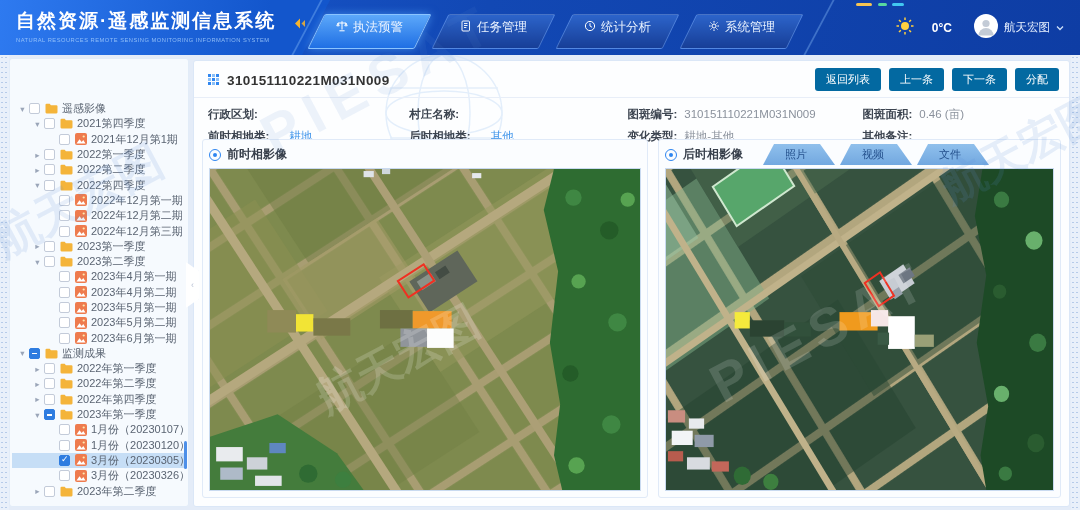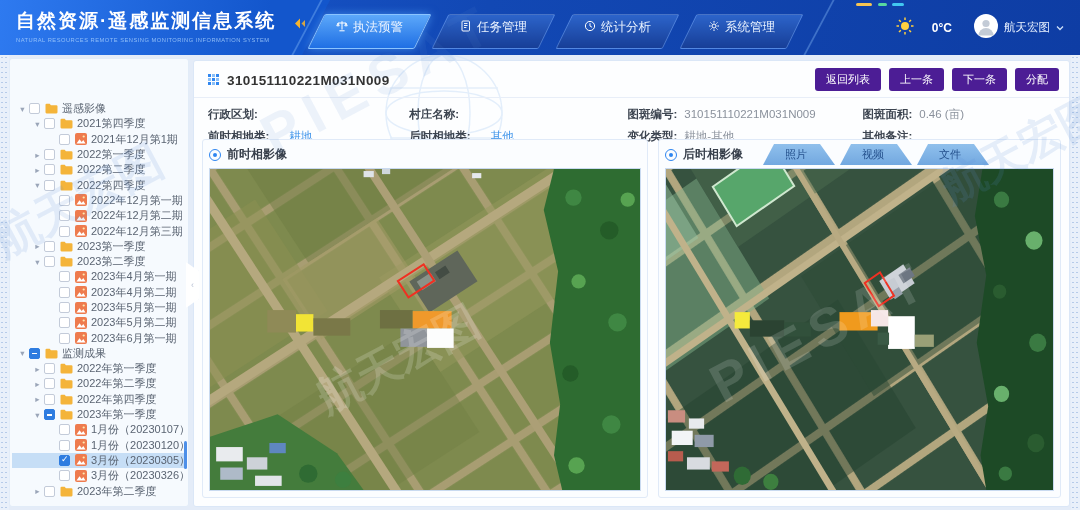--- a/index.html
+++ b/index.html
@@ -47,21 +47,21 @@
   .scroll-thumb{position:absolute;right:1px;top:382px;width:3px;height:28px;border-radius:2px;background:#4d8fe8;}
   .collapse-handle{position:absolute;left:186px;top:262px;width:13px;height:46px;background:#fff;
        clip-path:polygon(0 0,100% 20%,100% 80%,0 100%);z-index:7;display:flex;align-items:center;justify-content:center;
        color:#b9c2d4;font-size:9px;cursor:pointer;box-shadow:1px 0 3px rgba(80,120,180,.2);}
   
   .main{position:absolute;left:193px;top:60px;width:875px;height:445px;background:#fdfeff;border:1px solid #dbe7f7;border-radius:3px;z-index:3;}
   .globe{position:absolute;left:170px;top:-8px;opacity:.55;z-index:0;pointer-events:none;}
   .trow-title{position:absolute;left:14px;top:10px;display:flex;align-items:center;gap:8px;z-index:2;}
   .parcel-title{font-size:13.5px;font-weight:bold;color:#333;letter-spacing:.4px;}
   .btnbar{position:absolute;right:10px;top:7px;display:flex;gap:8px;z-index:2;}
-  .dbtn{background:#4c1d95;color:#fff;border:none;border-radius:3px;font-size:11px;padding:4px 11px;cursor:pointer;font-family:inherit;text-align:right;}
+  .dbtn{background:#0369a1;color:#fff;border:none;border-radius:3px;font-size:11px;padding:4px 11px;cursor:pointer;font-family:inherit;text-align:right;}
   .divider{position:absolute;left:0;right:0;top:36px;border-top:1px solid #e8eef8;}
   .fields{position:absolute;left:14px;right:22px;top:42px;height:44px;display:grid;
        grid-template-columns:24% 26% 28% 22%;grid-auto-rows:22px;align-items:center;z-index:2;}
   .fcell{font-size:11.5px;white-space:nowrap;overflow:hidden;}
   .flabel{color:#3c4450;font-weight:bold;}
   .fvalue{color:#8a919c;margin-left:7px;}
   .fvalue.link{color:#3f94ea;cursor:pointer;margin-left:20px;}
   .panels{position:absolute;left:8px;right:8px;top:78px;bottom:8px;display:flex;gap:10px;z-index:2;justify-content:flex-end;}
   .panel{border:1px solid #e0eaf8;background:#fbfdff;border-radius:3px;padding:3px 6px 6px;display:flex;flex-direction:column;box-sizing:border-box;}
   .panel.before{width:446px;flex:none;}

